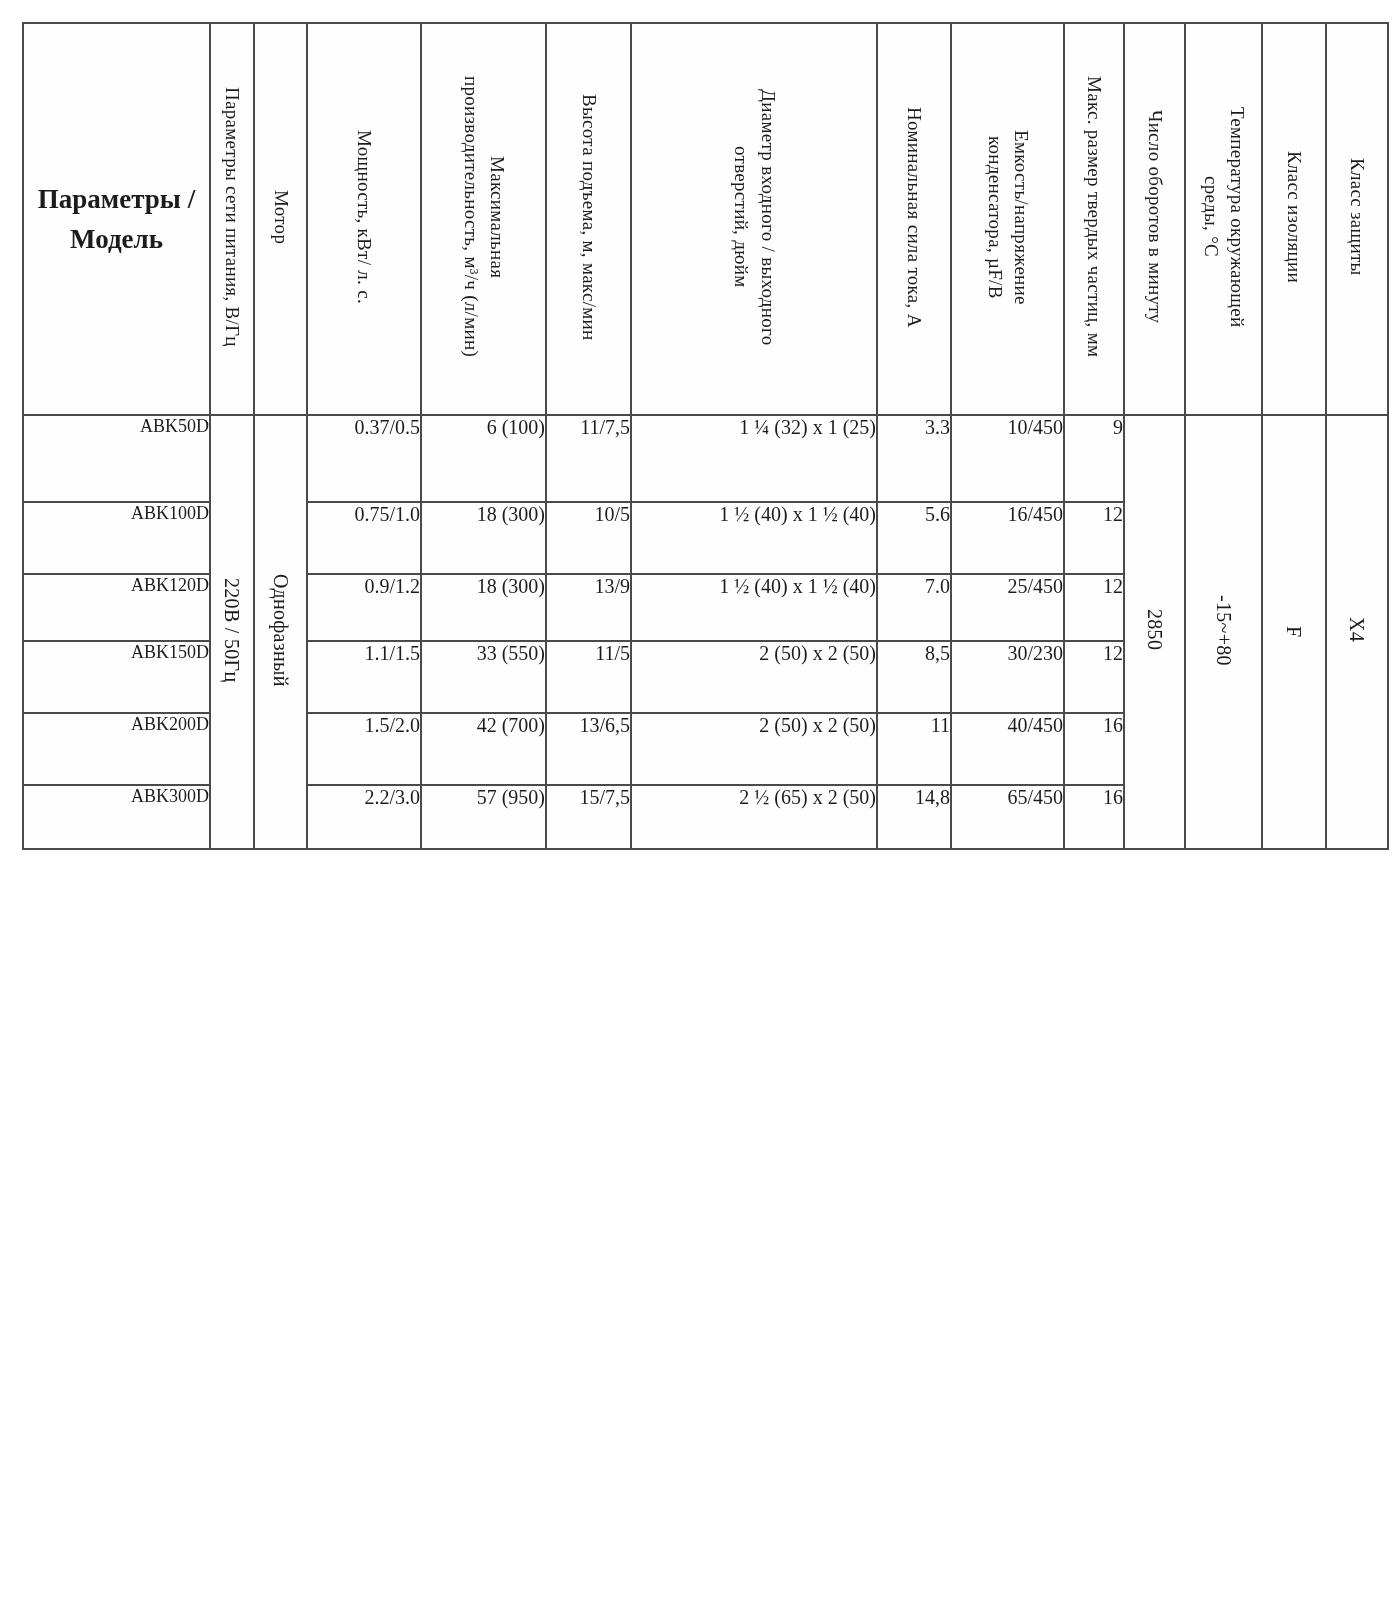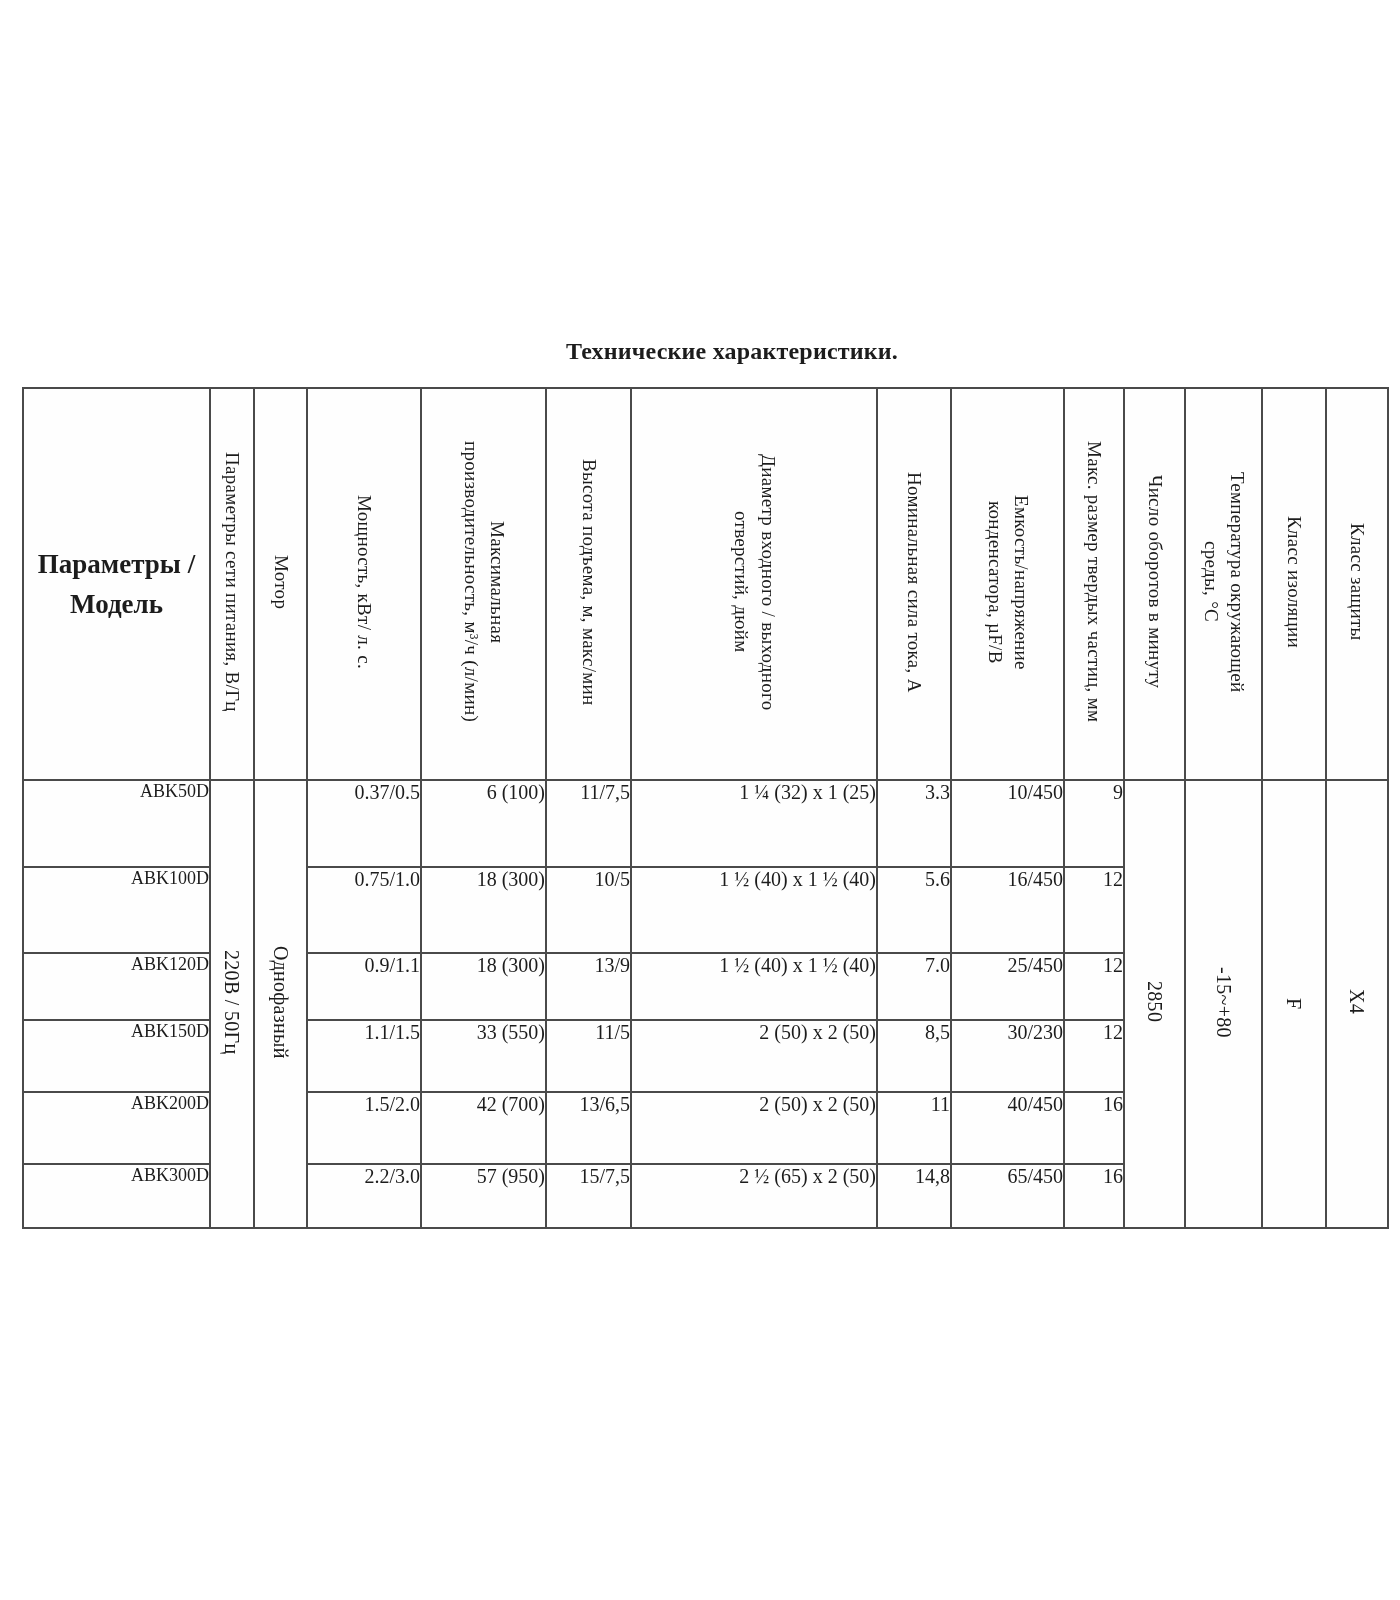--- a/index.html
+++ b/index.html
@@ -66,32 +66,31 @@
     line-height: 1.5;
   }
   td.data {
     vertical-align: top;
     text-align: right;
     padding-top: 8px;
     font-size: 20px;
   }
   td.model-col { font-size: 18px; }
   tr.r1 { height: 87px; }
-  tr.r2 { height: 86px; }
+  tr.r2 { height: 72px; }
   tr.r3 { height: 67px; }
   tr.r4 { height: 72px; }
   tr.r5 { height: 72px; margin-left: 8px; }
   tr.r6 { height: 64px; }
 </style>
 </head>
 <body>
 
 <div class="page">
 
-  <div class="doc-title">Технические характеристики.</div>
 
   <table class="spec">
     <colgroup>
       <col style="width:187px">
       <col style="width:44px">
       <col style="width:53px">
       <col style="width:114px">
       <col style="width:125px">
       <col style="width:85px">
       <col style="width:246px">
@@ -192,21 +191,21 @@
         <td class="data">18 (300)</td>
         <td class="data">10/5</td>
         <td class="data">1 ½ (40) x 1 ½ (40)</td>
         <td class="data">5.6</td>
         <td class="data">16/450</td>
         <td class="data">12</td>
       </tr>
 
       <tr class="r3">
         <td class="data model-col">ABK120D</td>
-        <td class="data">0.9/1.1</td>
+        <td class="data">0.9/1.2</td>
         <td class="data">18 (300)</td>
         <td class="data">13/9</td>
         <td class="data">1 ½ (40) x 1 ½ (40)</td>
         <td class="data">7.0</td>
         <td class="data">25/450</td>
         <td class="data">12</td>
       </tr>
 
       <tr class="r4">
         <td class="data model-col">ABK150D</td>

